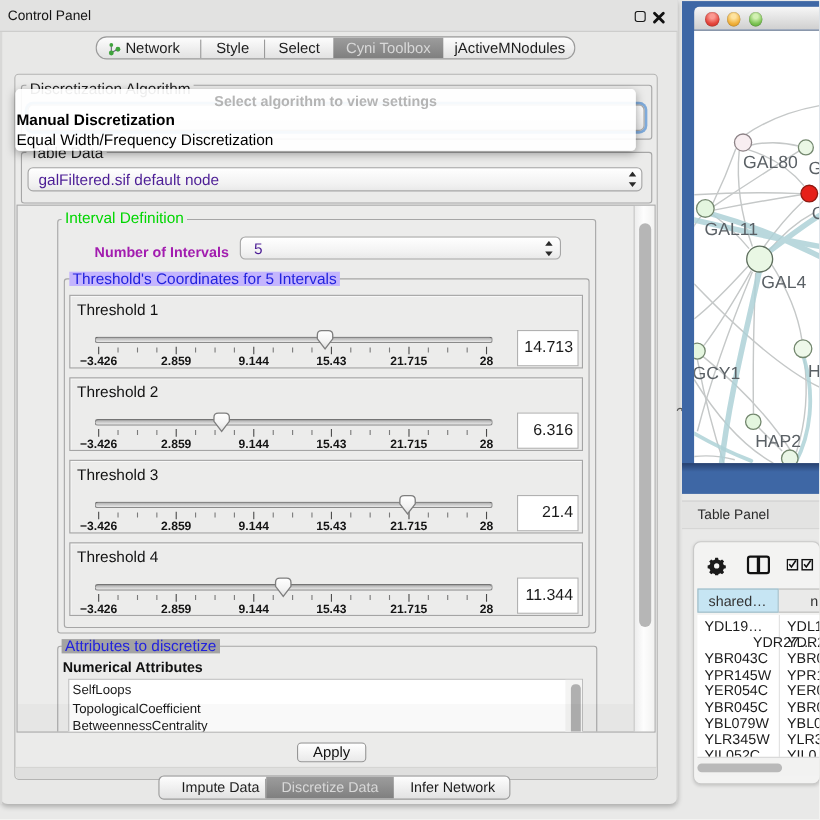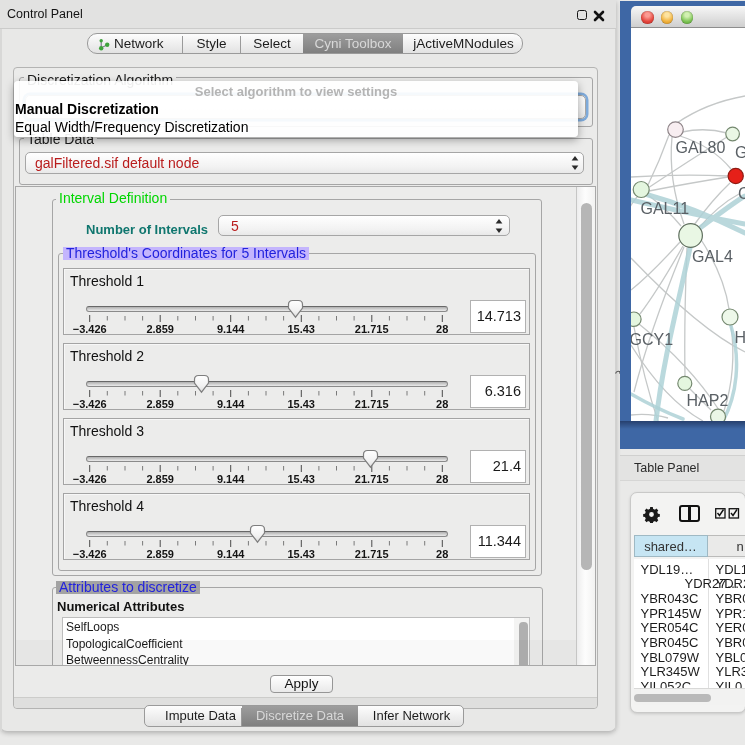--- a/index.html
+++ b/index.html
@@ -1,21 +1,21 @@
 <!DOCTYPE html>
 <html><head>
 <meta charset="utf-8">
 <style>
   html,body{margin:0;padding:0;}
   *{box-sizing:border-box;font-family:"Liberation Sans",sans-serif;}
   #stage{position:relative;width:745px;height:745px;background:#e9e9e8;overflow:hidden;}
   .abs{position:absolute;}
   .gtitle{position:absolute;font-size:14px;background:#ebebea;padding:0 3px;white-space:nowrap;line-height:13px;}
   .combo{position:absolute;background:linear-gradient(#ffffff,#f2f2f2 70%,#e9e9e9);border:1px solid #a6a6a6;border-radius:5px;}
-  .combotext{position:absolute;font-size:14px;color:#b91c1c;white-space:nowrap;}
+  .combotext{position:absolute;font-size:14px;color:#4c1d95;white-space:nowrap;}
   .seg{position:absolute;top:0;height:100%;font-size:13.5px;color:#1c1c1c;text-align:center;line-height:19px;white-space:nowrap;}
   .segdark{background:linear-gradient(#9d9d9d,#7f7f7f);color:#d8d8d8;}
   .thpanel{position:absolute;left:47px;width:467px;height:67px;border:1px solid #a4a4a4;background:#ececeb;box-shadow:inset 1px 1px 0 rgba(255,255,255,.6);}
   .thlabel{position:absolute;left:6px;top:4px;font-size:14px;font-weight:normal;color:#111;}
   .track{position:absolute;left:22px;top:37px;width:362px;height:5.5px;background:linear-gradient(#b0b0b0,#ebebeb);border:1px solid #8a8a8a;border-top-color:#686868;border-radius:3px;}
   .vbox{position:absolute;left:406px;top:31px;width:56px;height:33px;background:#fff;border:1px solid #b1b1b1;font-size:14.5px;color:#1a1a1a;text-align:right;line-height:31px;padding-right:4px;}
   .tlab{position:absolute;top:54px;font-size:11px;font-weight:bold;color:#141414;transform:translateX(-50%);white-space:nowrap;}
 </style>
 </head>
 <body>
@@ -63,21 +63,21 @@
   <svg class="abs" style="left:571px;top:156px;" width="8" height="14" viewBox="0 0 8 14">
       <path d="M4 0 L7.4 4.4 H0.6 Z" fill="#2a2a2a"></path>
       <path d="M4 14 L7.4 9.6 H0.6 Z" fill="#2a2a2a"></path>
     </svg>
 
   <div class="abs" style="left:15px;top:186px;width:581px;height:480px;border:1px solid #a8a8a8;background:#ececeb;overflow:hidden;">
 
     <div class="abs" style="left:36px;top:12px;width:490px;height:377px;border:1px solid #a6a6a6;border-radius:3px;"></div>
     <div class="gtitle" style="left:40px;top:5px;color:#00d600;background:#ececeb;">Interval Definition</div>
 
-    <div class="abs" style="left:70px;top:35px;font-size:13px;font-weight:bold;color:#0f766e;">Number of Intervals</div>
+    <div class="abs" style="left:70px;top:35px;font-size:13px;font-weight:bold;color:#a21caf;">Number of Intervals</div>
     <div class="combo" style="left:202px;top:28px;width:292px;height:21px;"></div>
     <div class="combotext" style="left:215px;top:31px;">5</div>
     <svg class="abs" style="left:479px;top:32px;" width="8" height="14" viewBox="0 0 8 14">
         <path d="M4 0 L7.4 4.4 H0.6 Z" fill="#2a2a2a"></path>
         <path d="M4 14 L7.4 9.6 H0.6 Z" fill="#2a2a2a"></path>
       </svg>
 
     <div class="abs" style="left:42px;top:66px;width:478px;height:318px;border:1px solid #a6a6a6;border-radius:3px;"></div>
     <div class="gtitle" style="left:47px;top:60px;color:#2222dd;background:#c4b5fd;">Threshold's Coordinates for 5 Intervals</div>
 

